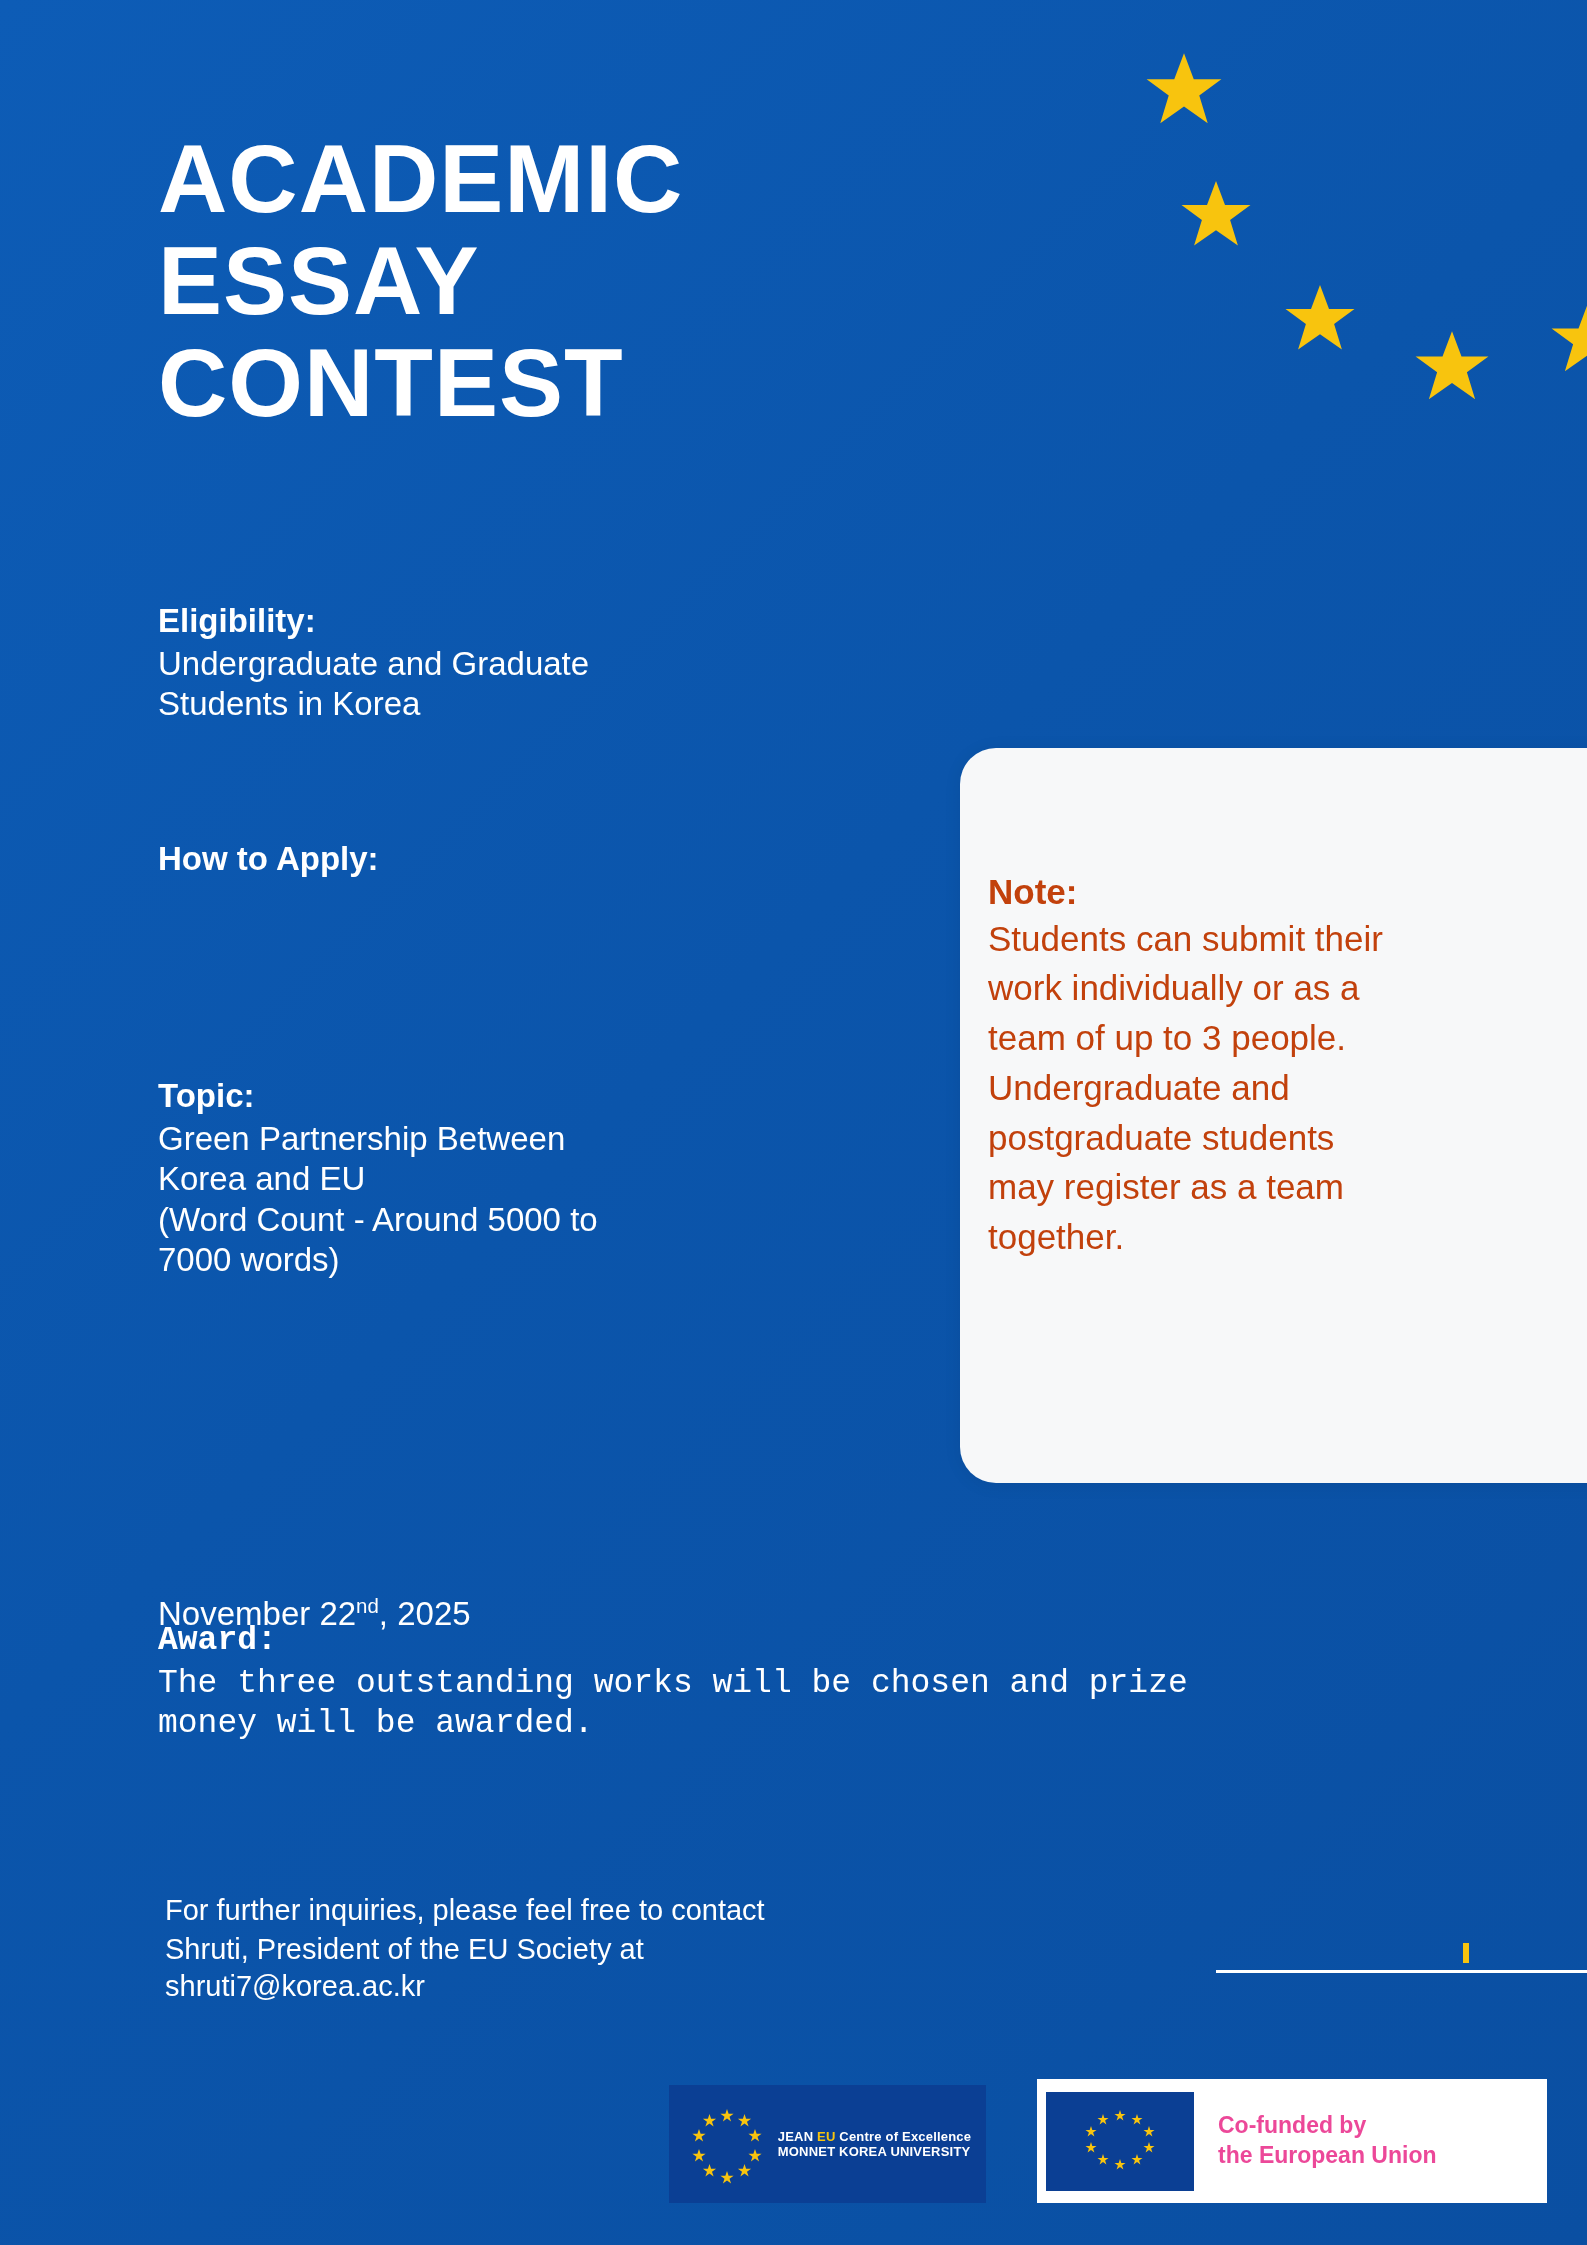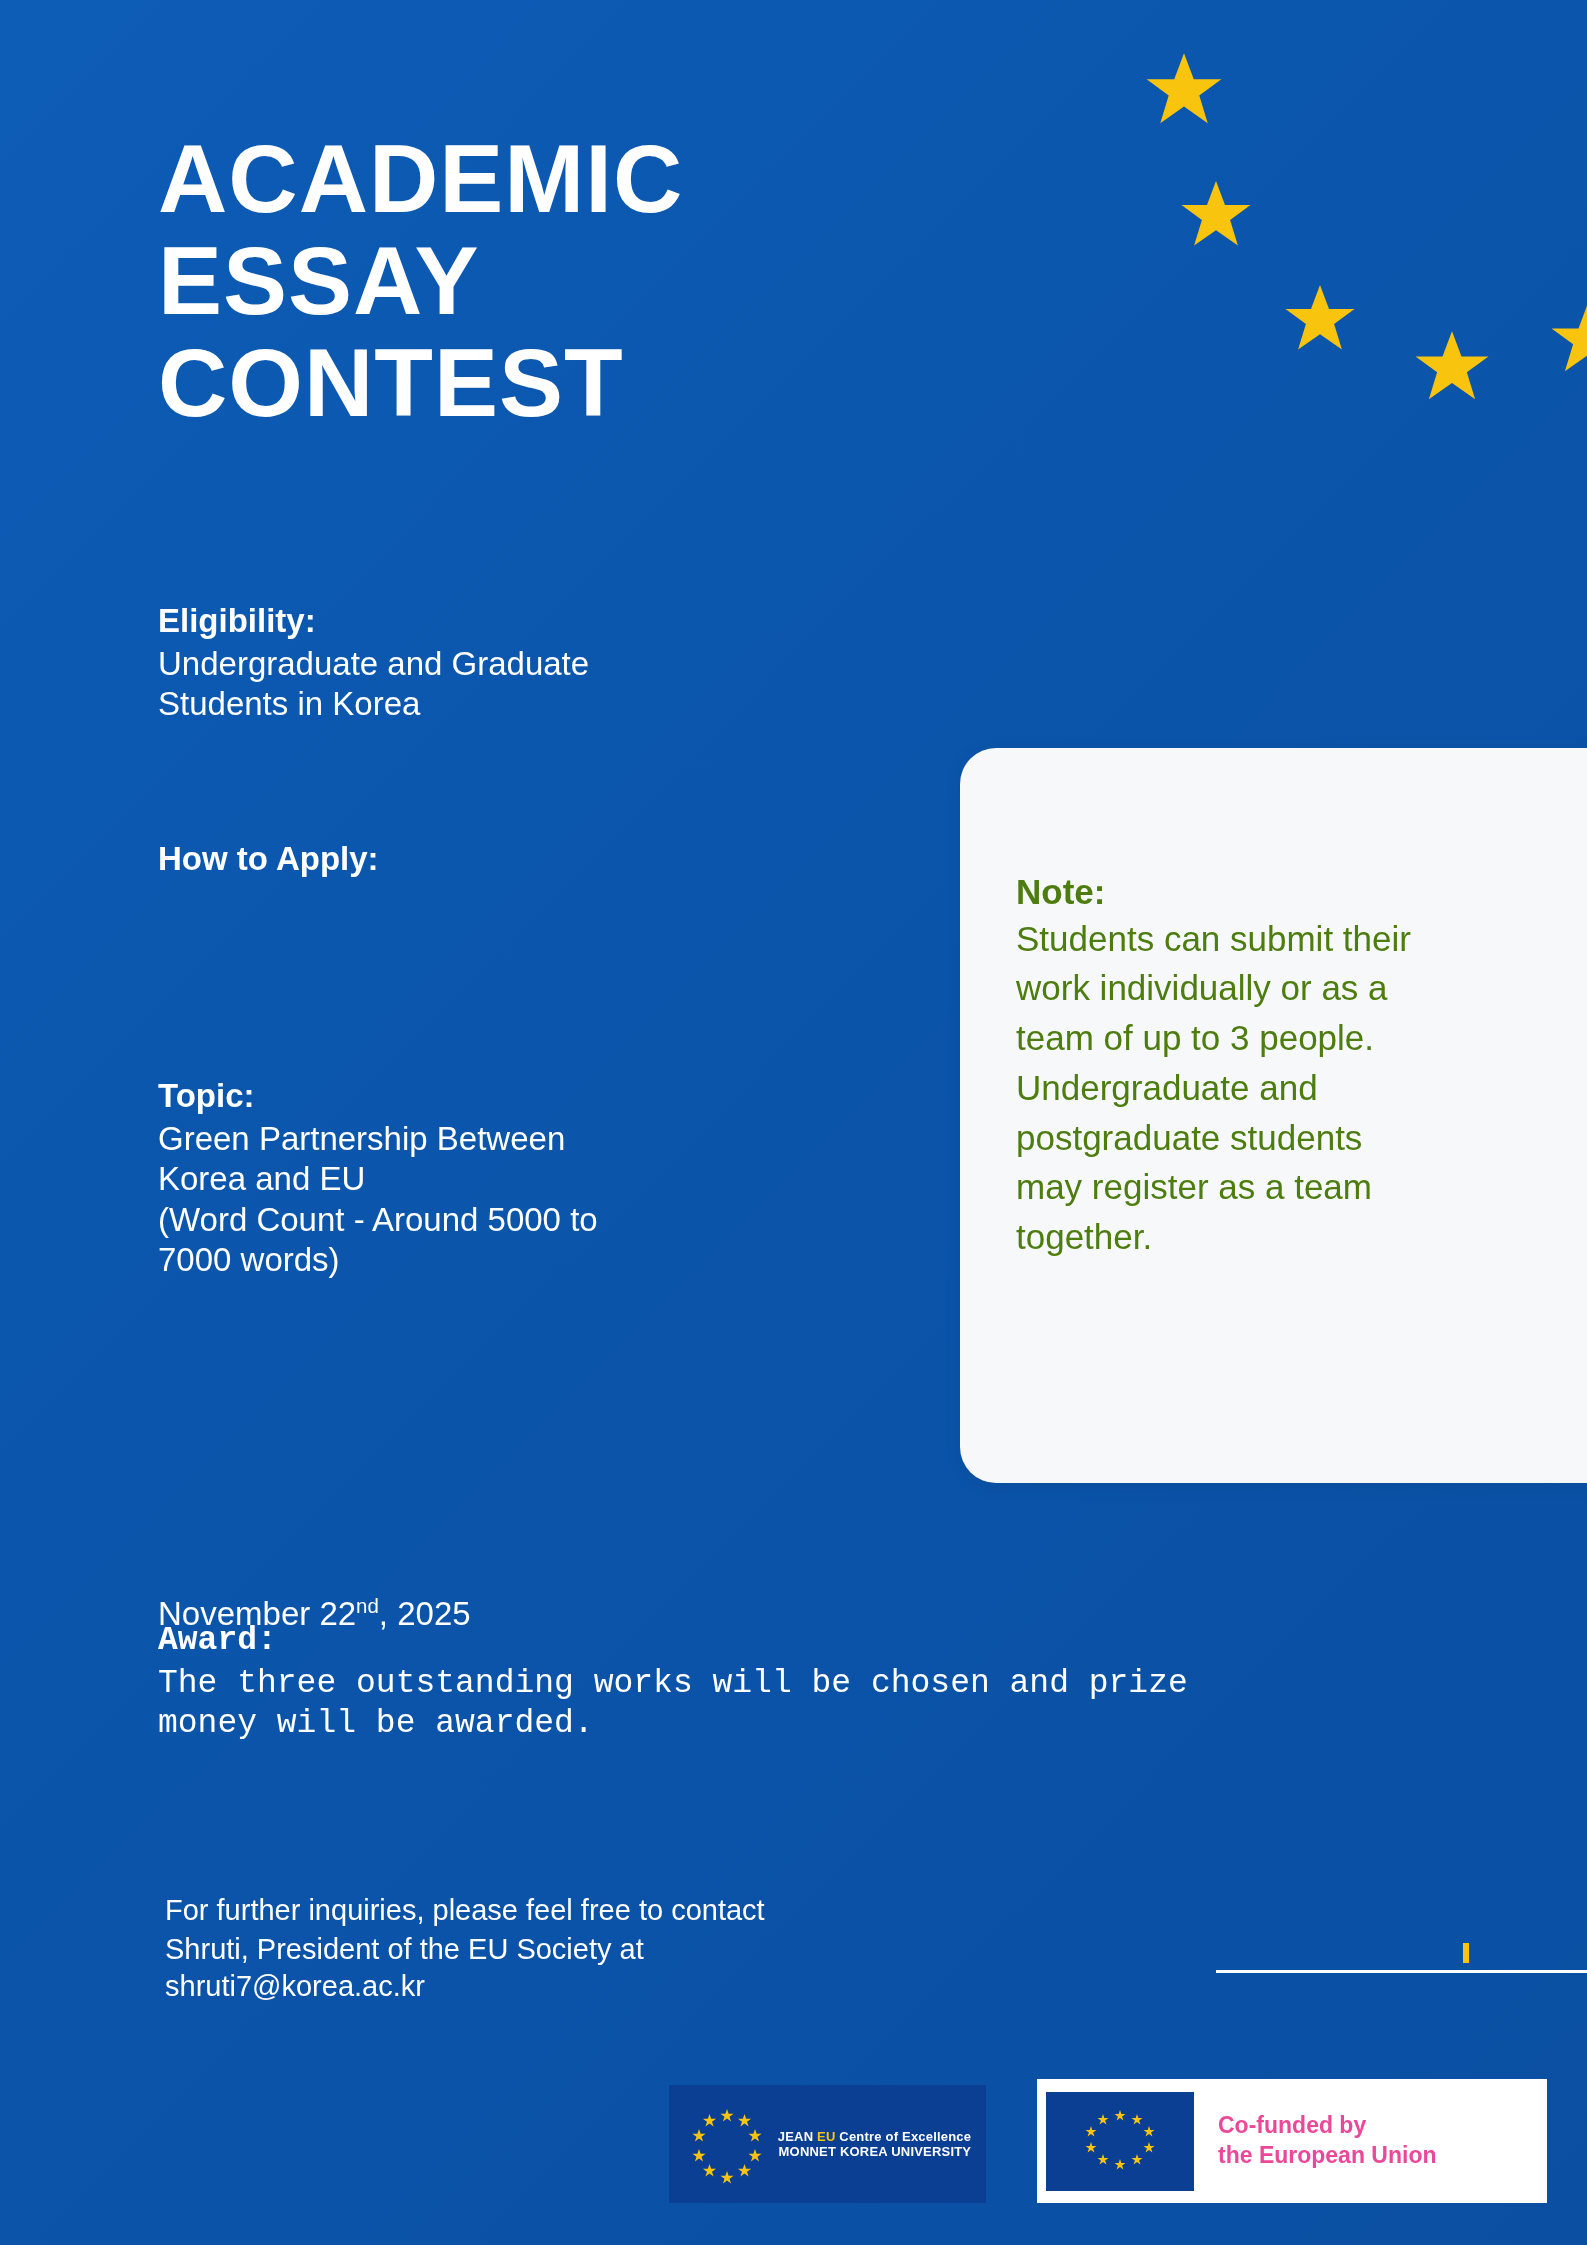--- a/index.html
+++ b/index.html
@@ -86,24 +86,24 @@
     left: 960px;
     top: 748px;
     width: 660px;
     height: 735px;
     background: #f7f8f9;
     border-radius: 36px 0 0 36px;
     box-shadow: 0 2px 18px rgba(0,0,0,0.07);
   }
   #note-card .inner {
     position: absolute;
-    left: 56px;
+    left: 28px;
     top: 122px;
     width: 570px;
-    color: #4d7c0f;
+    color: #c2410c;
   }
   #note-card .heading {
     font-weight: bold;
     font-size: 35px;
     line-height: 1.25;
     display: block;
   }
   #note-card .body {
     font-size: 35px;
     line-height: 1.42;
@@ -179,21 +179,21 @@
     position: relative;
     width: 86px;
     height: 86px;
   }
   #jm-logo .jm-text {
     color: #ffffff;
     font-size: 13px;
     line-height: 1.18;
     font-weight: bold;
     letter-spacing: 0.2px;
-    text-align: right;
+    text-align: left;
   }
   #jm-logo .jm-text .l1 { display: block; }
   #jm-logo .jm-text .l2 { display: block; }
   #jm-logo .jm-text .eu { color: #f8c40e; }
 
   #eu-logo {
     position: absolute;
     left: 1037px;
     top: -6px;
     width: 510px;

